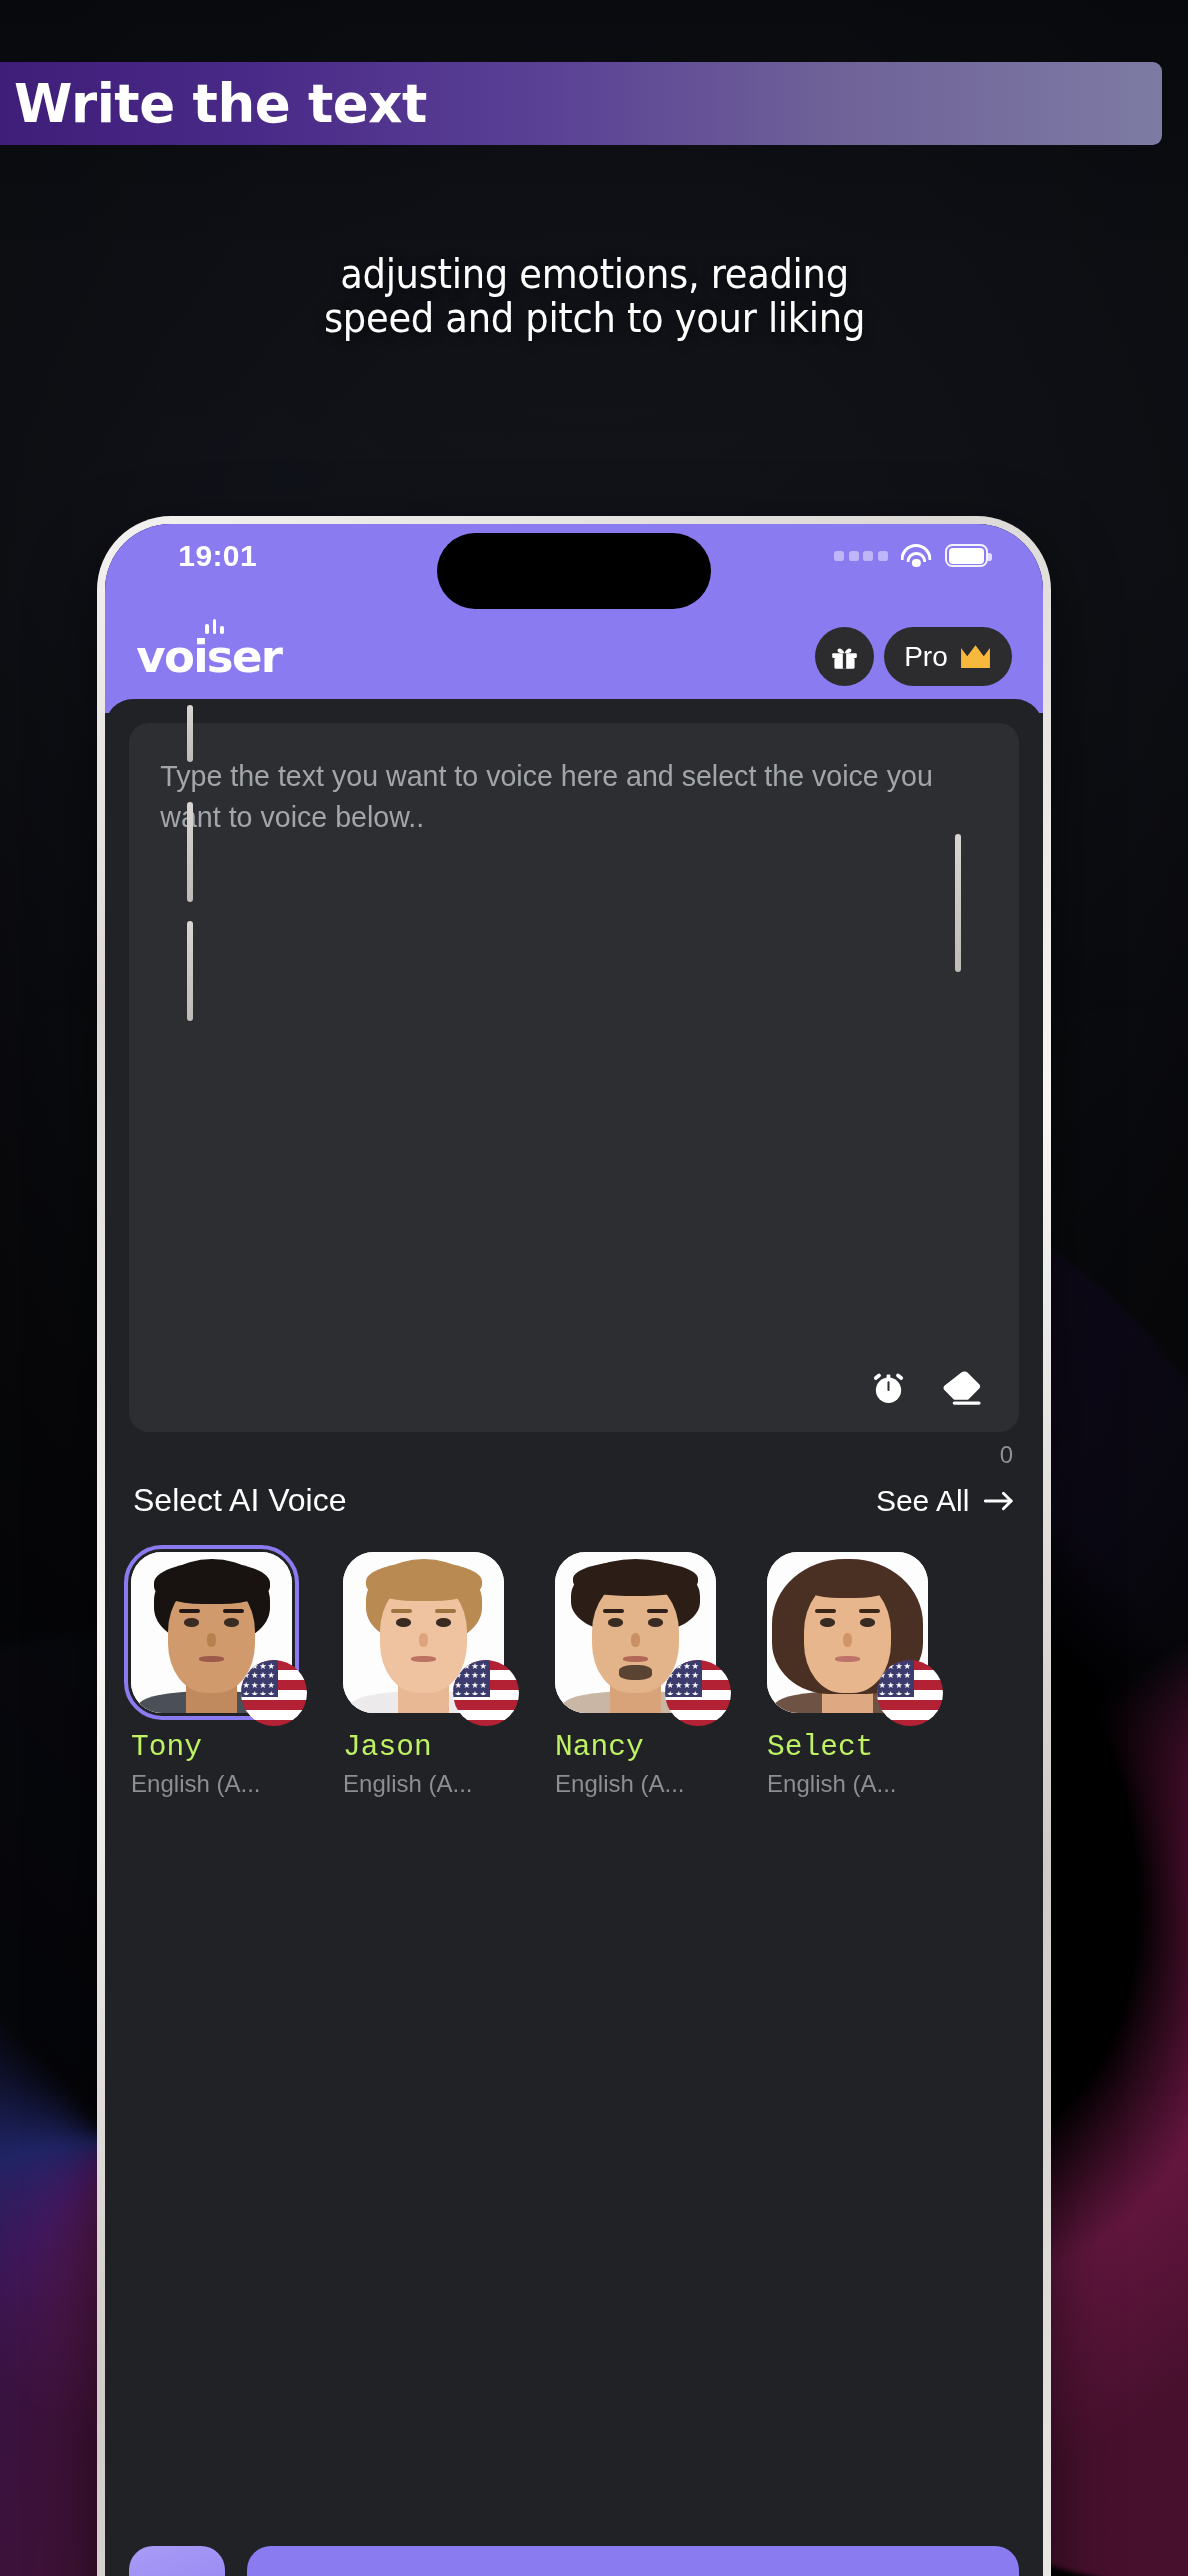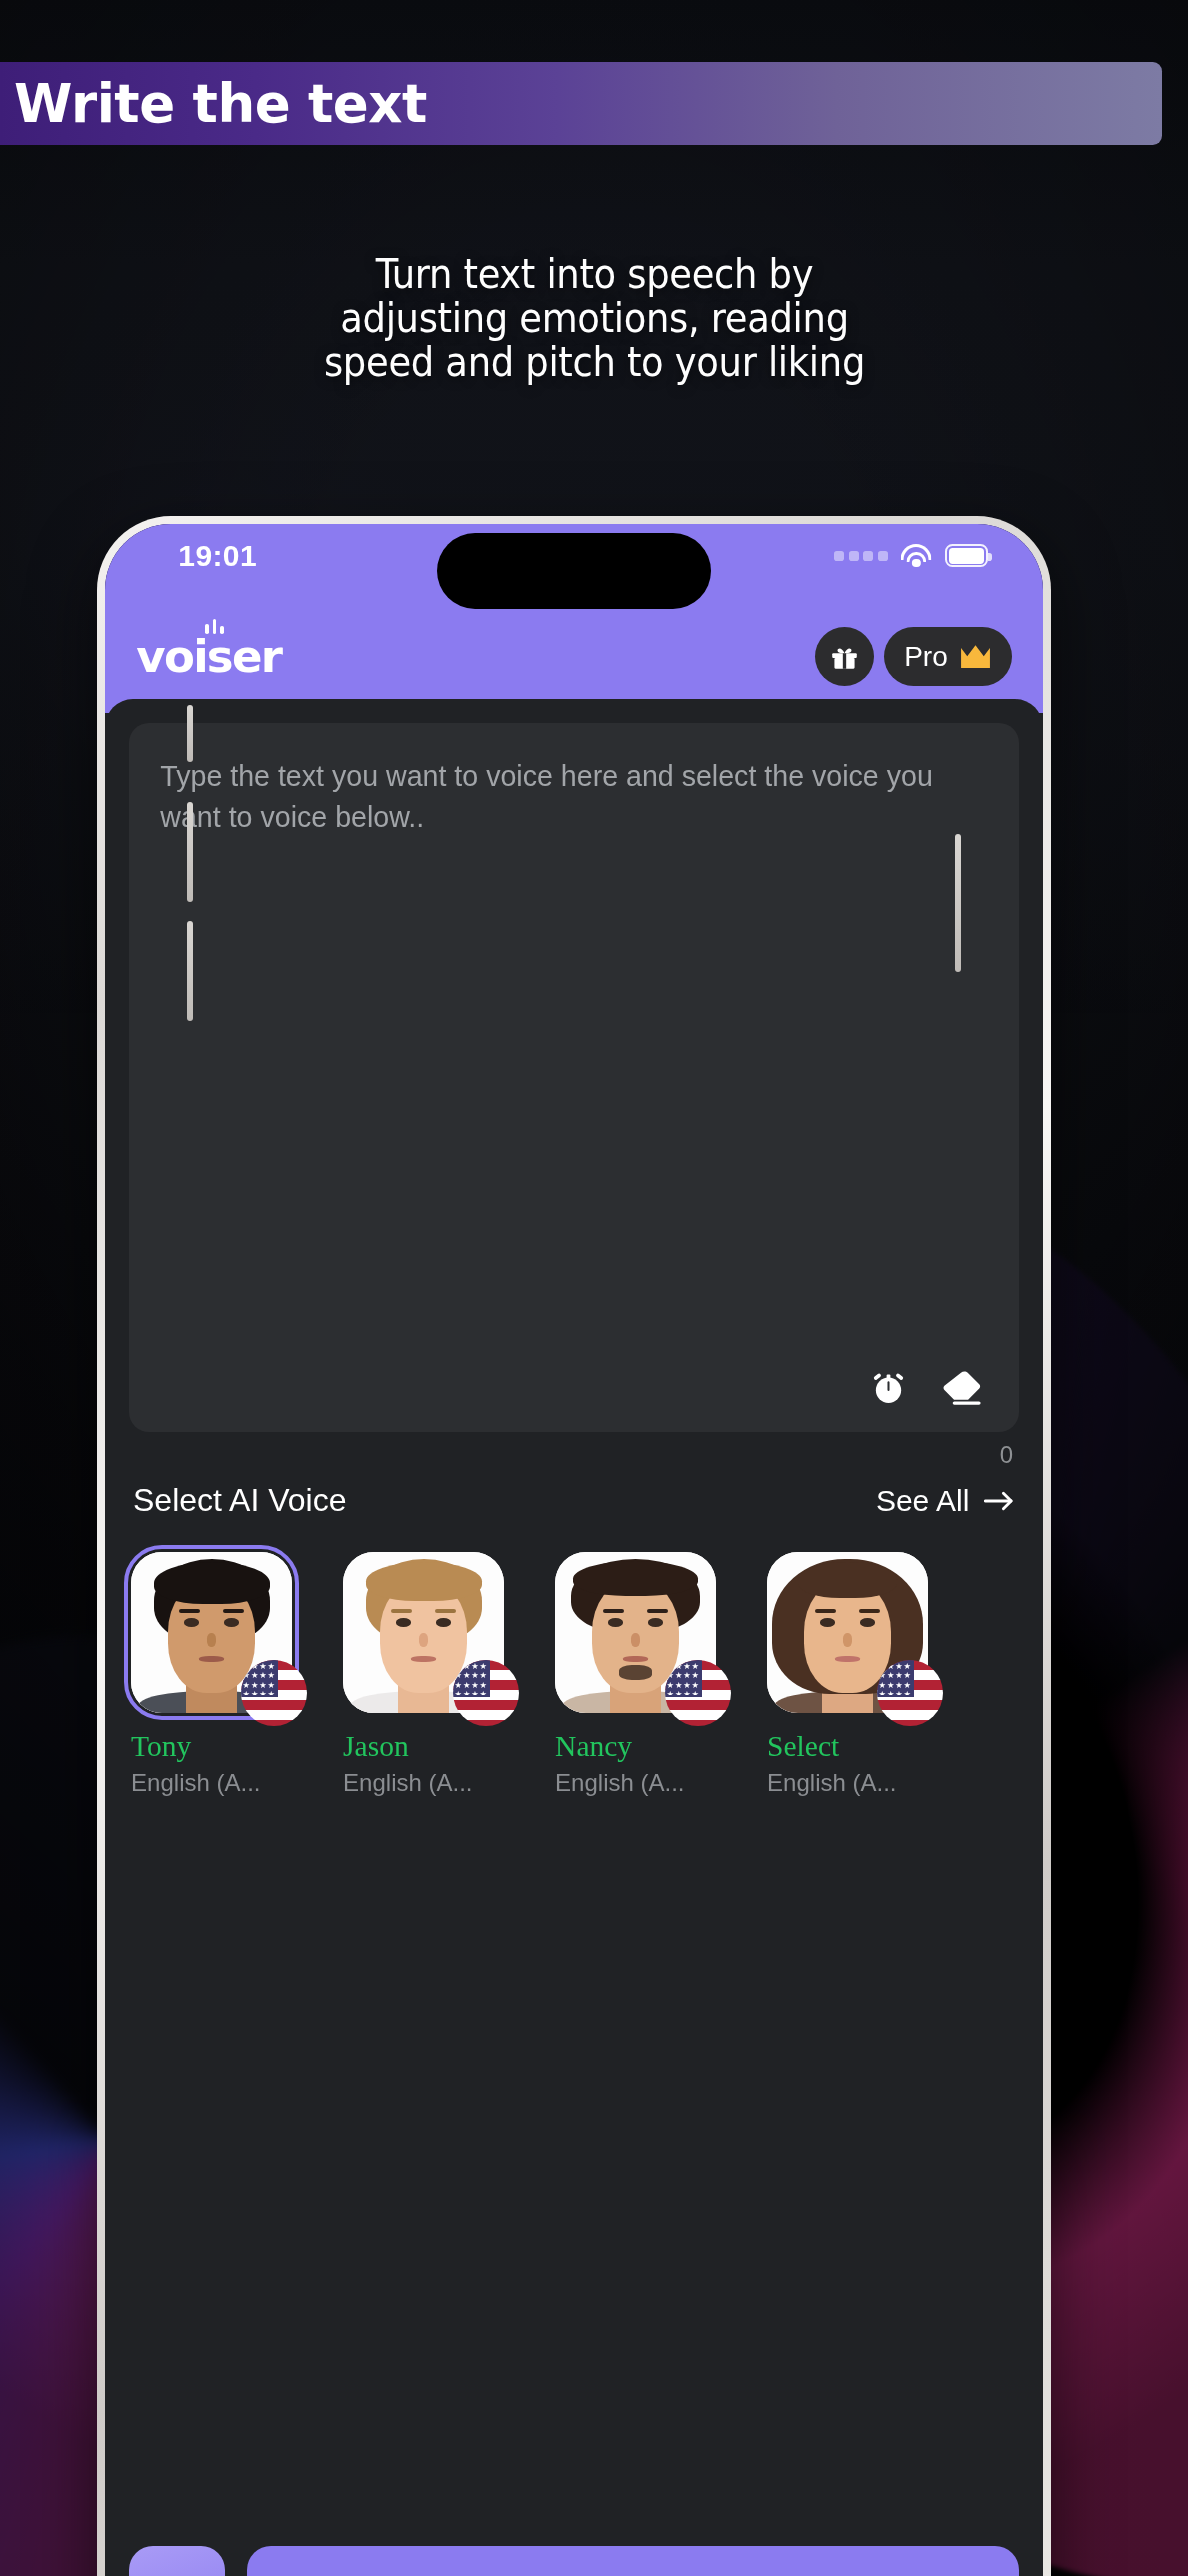--- a/index.html
+++ b/index.html
@@ -164,22 +164,22 @@
   .avatar{ width:100%; height:100%; border-radius:31px; overflow:hidden;
     background:#fff; position:relative; }
   .avatar.sel{ outline:4.6px solid #8b7bf0; outline-offset:3.7px; border-radius:31px; }
   .flag{ position:absolute; right:-14.7px; bottom:-13px; width:66px; height:66px;
     border-radius:50%; overflow:hidden; }
   .flag .stripes{ position:absolute; inset:0;
     background:repeating-linear-gradient(180deg,#b22234 0 10px,#ffffff 10px 20px); }
   .flag .canton{ position:absolute; left:0; top:0; width:37px; height:37px; background:#3c3b6e; }
   .flag .stars{ position:absolute; left:1.8px; top:1.8px; width:33px; height:33px;
     color:#fff; font-size:8.3px; line-height:9.2px; letter-spacing:0.9px; overflow:hidden; }
-  .voice-name{ color:#22c55e; font-size:29.5px; padding-top:16.6px;
-    font-family:Liberation Serif, serif; }
+  .voice-name{ color:#bef264; font-size:29.5px; padding-top:16.6px;
+    font-family:Liberation Mono, monospace; }
   .voice-lang{ color:#8b8e92; font-size:24px; padding-top:5.5px; white-space:nowrap;
     overflow:hidden; font-family:"Liberation Sans", sans-serif; }
 
   
   .bottom-bar{ position:absolute; left:24px; right:24px; bottom:0; height:118px;
     display:flex; gap:22px; align-items:flex-start; }
   .settings-btn{ width:96px; height:109px; border-radius:24px;
     background:linear-gradient(160deg,#a99bf6,#8b7bf0);
     display:flex; align-items:center; justify-content:center; }
   .generate-btn{ flex:1; height:109px; border-radius:24px; background:#8b7bf0;
@@ -212,21 +212,20 @@
   <div class="bg-swirl-right-mask"></div>
   <div class="bg-soft-streak"></div>
   <div class="bg-top-fade"></div>
   <div class="bg-vignette"></div>
 
   <div class="banner">
     <div class="banner-title">Write the text</div>
   </div>
 
   <div class="subtitle">
-    <span>Turn text into speech by</span>
     <span>adjusting emotions, reading</span>
     <span>speed and pitch to your liking</span>
   </div>
 
   <div class="phone">
     <div class="btn-side btn-mute"></div>
     <div class="btn-side btn-volup"></div>
     <div class="btn-side btn-voldn"></div>
     <div class="btn-side btn-power"></div>
 

